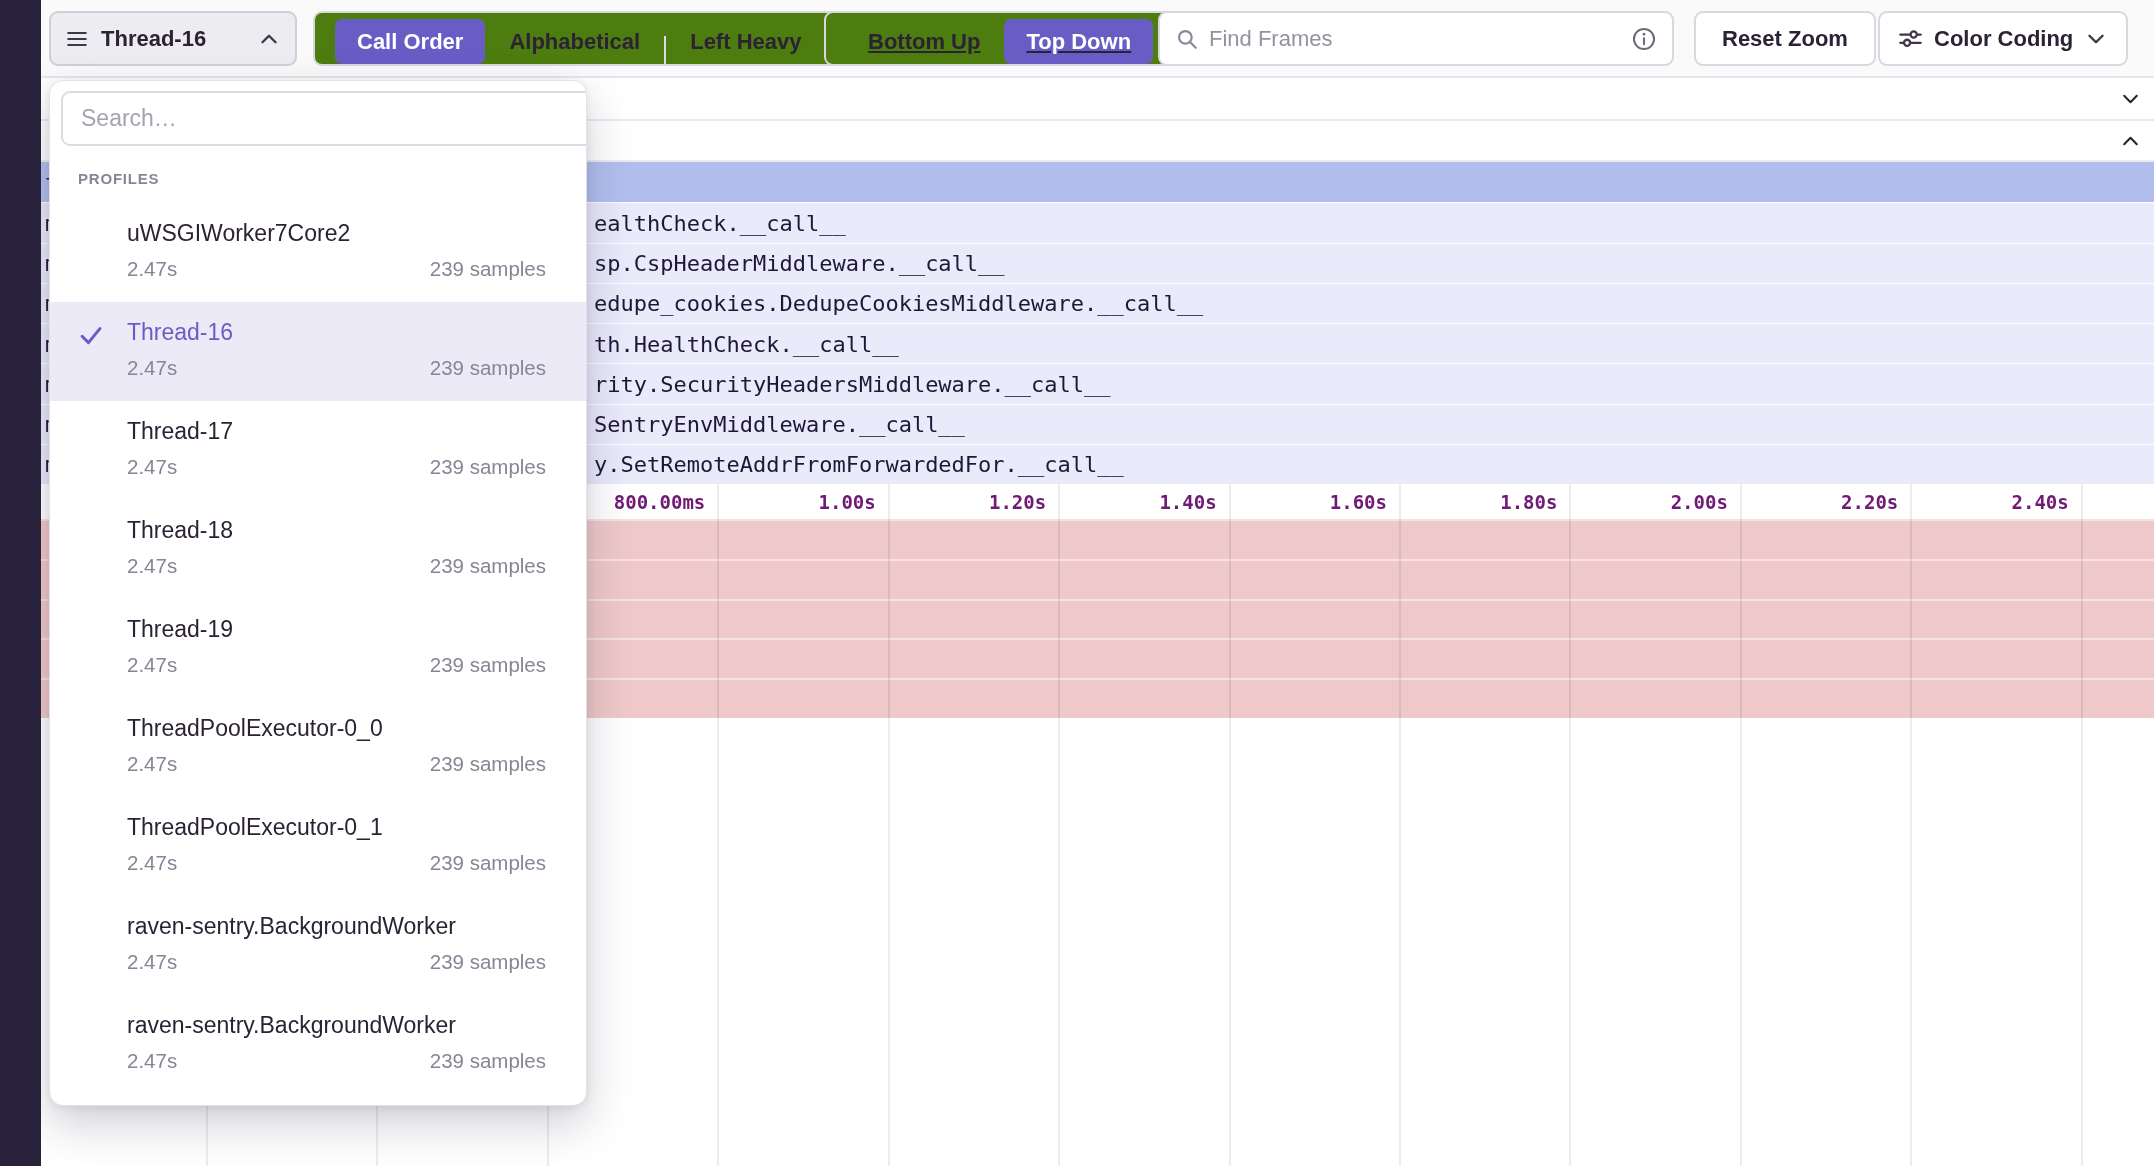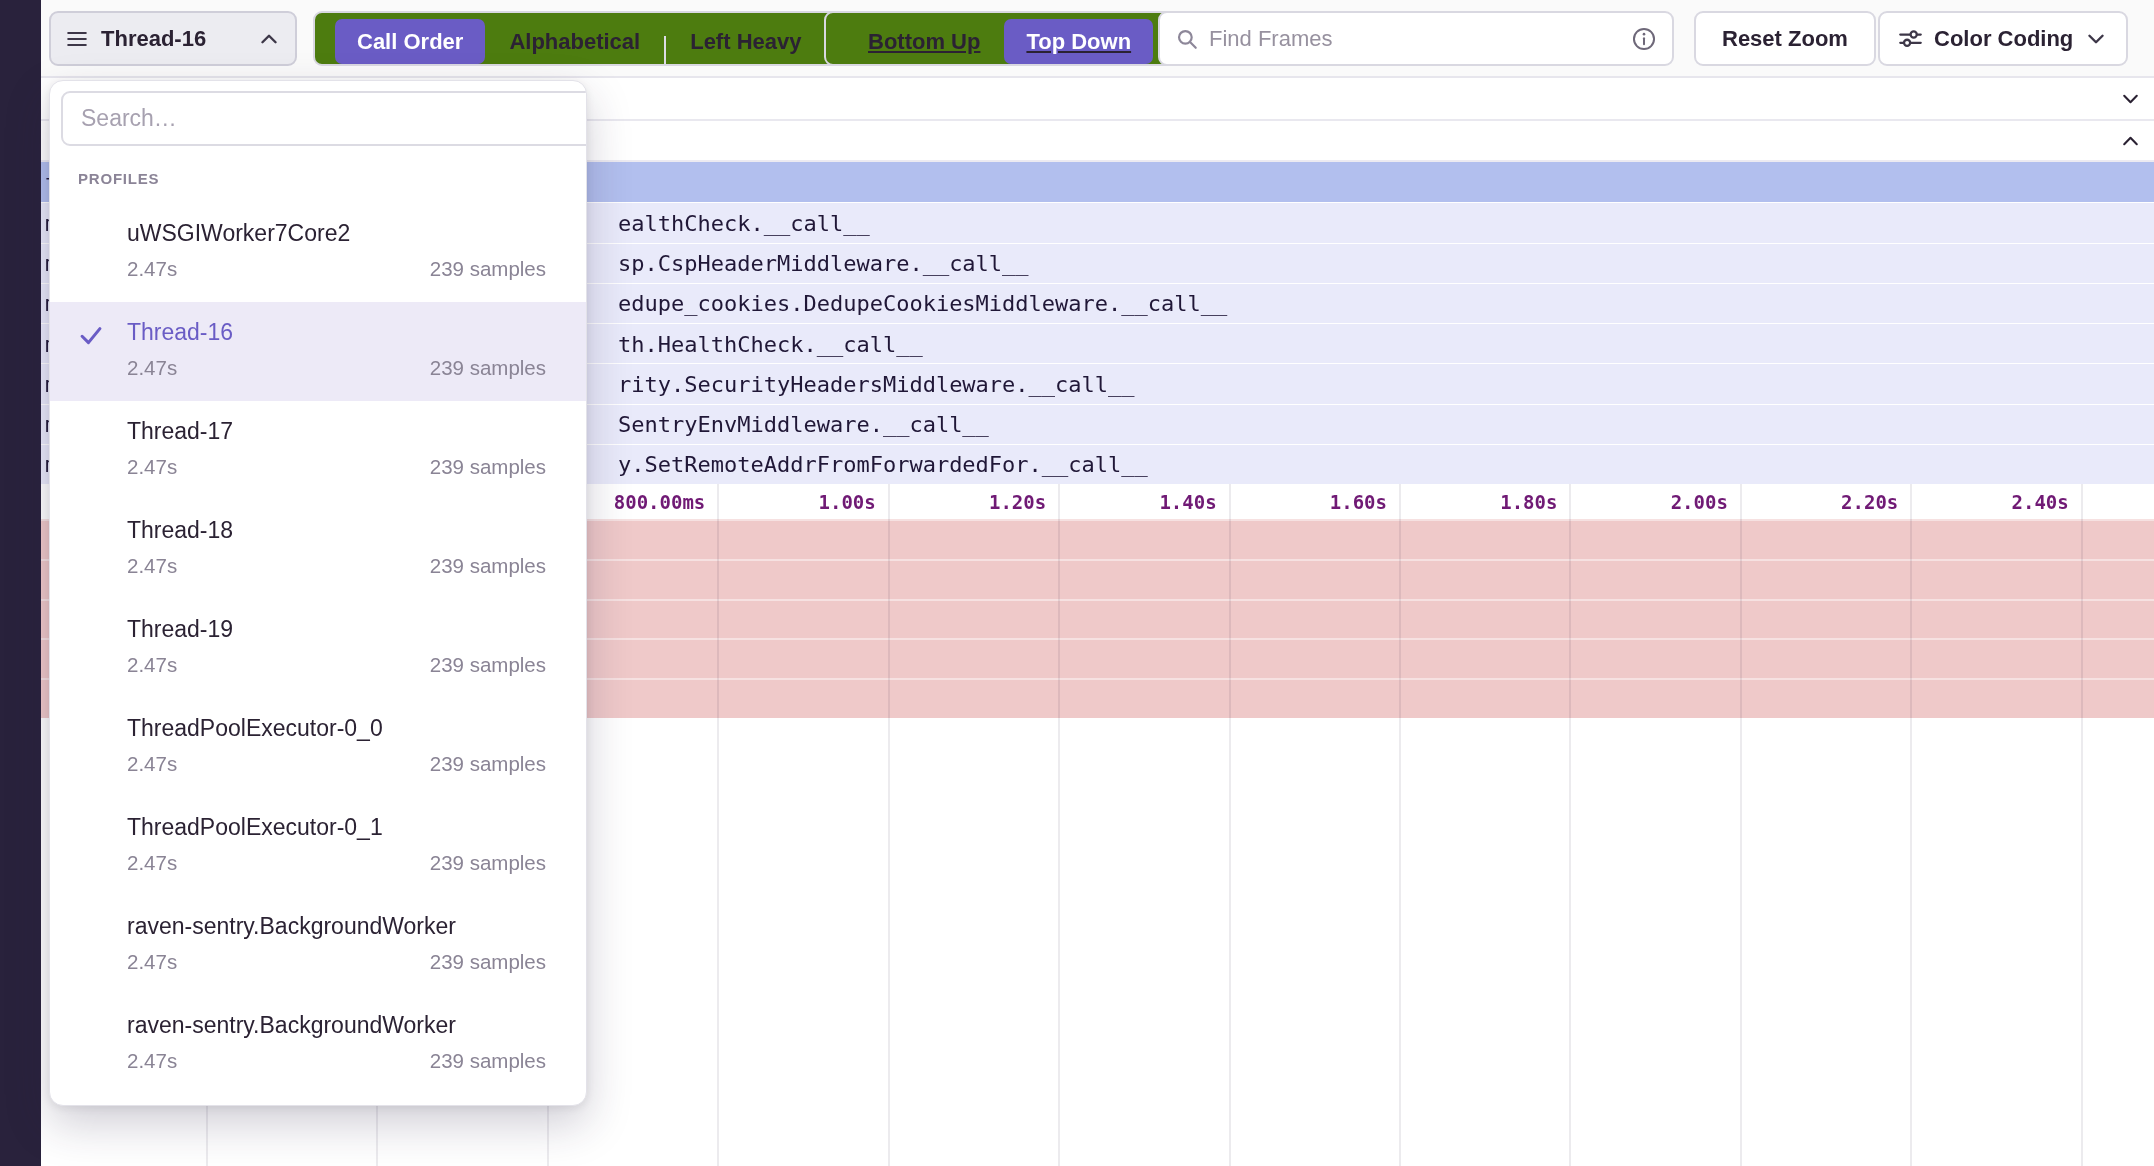--- a/index.html
+++ b/index.html
@@ -49,21 +49,21 @@
   .bar-b { top:121px; height:41px; border-bottom:2px solid #eceaf1; }
   .bar-chevron { position:absolute; right:12px; top:50%; transform:translateY(-50%); cursor:pointer; display:inline-flex; }
 
   
   .flame-rows { position:absolute; left:0; top:162px; width:100%; }
   .flame-row { position:relative; height:40.25px; width:100%; background:var(--row-light,#e9eafa); border-top:1px solid #fff; cursor:pointer; }
   .flame-row.sel { background:var(--selected-row,#b2bfee); border-top:none; }
   .frag, .rowtext { position:absolute; top:50%; transform:translateY(-50%);
     font-family:"DejaVu Sans Mono","Liberation Mono",monospace; font-size:22px; color:#201737; white-space:nowrap; }
   .frag { left:4px; }
-  .rowtext { left:553px;margin-left:24px; }
+  .rowtext { left:553px; }
 
   
   .axis { position:absolute; left:0; top:484px; width:100%; height:35px; background:#fff; }
   .tick { position:absolute; top:50%; transform:translateY(-50%); width:196px; text-align:right;
     font-family:"DejaVu Sans Mono","Liberation Mono",monospace; font-size:19px; font-weight:700; color:#701a75; }
 
   
   .pink { position:absolute; left:0; top:519px; width:100%; }
   .pink-row { height:39.8px; width:100%; background:var(--frame-red,#efc9c9); box-shadow:inset 0 2px 0 rgba(255,255,255,0.45); }
 

